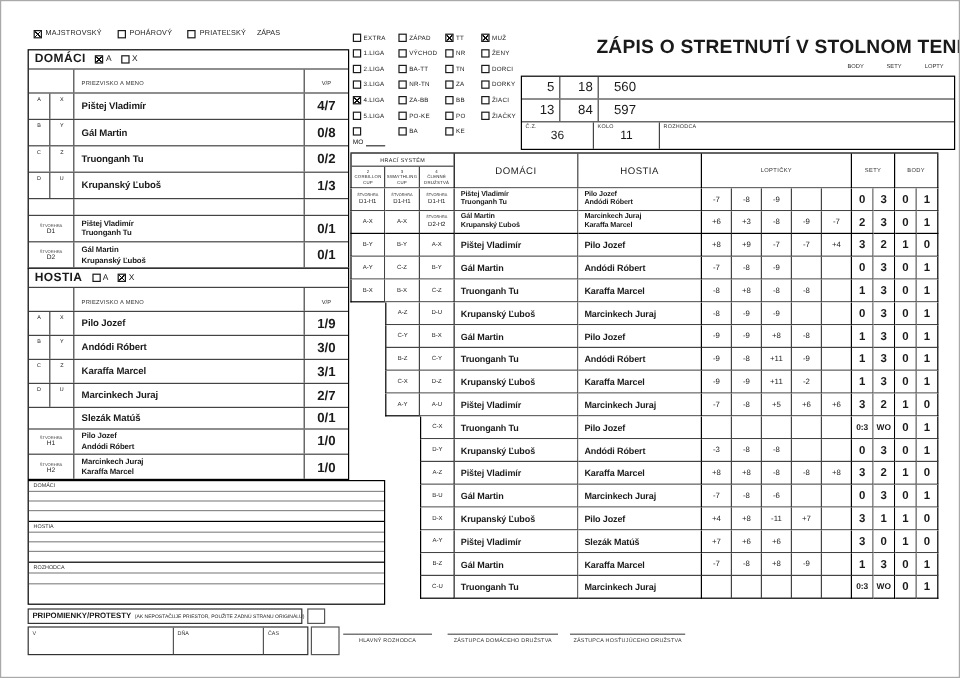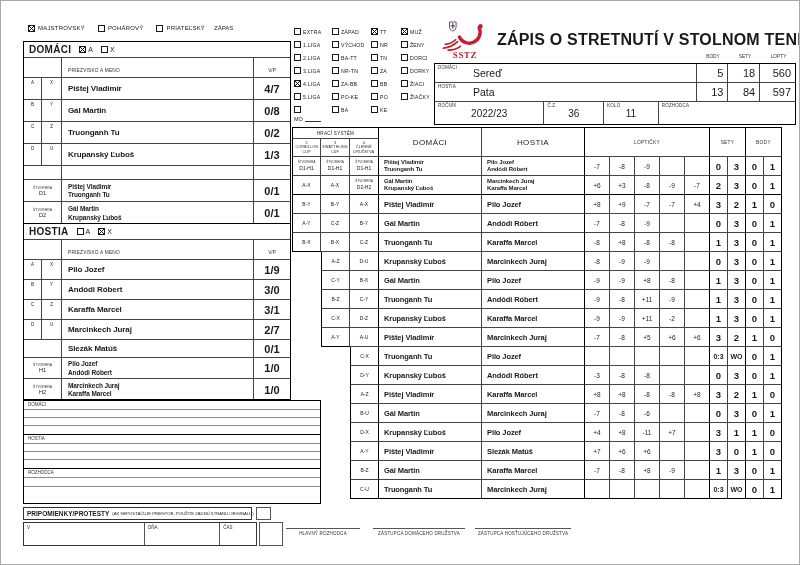--- a/index.html
+++ b/index.html
@@ -437,64 +437,42 @@
           <span class="cb"></span>
           <span class="lg-lab">ŽIAČKY</span>
         </div>
       </div>
     </div>
   <div id="mo-row">
     <span id="mo-label">MO</span>
     <span id="mo-line"></span>
   </div>
 
-  <div id="logo">
-    <svg width="48" height="30" viewBox="0 0 50 32">
-      <path d="M40 7 a11.5 11.5 0 1 1 -21 10" fill="none" stroke="#c41e2f" stroke-width="3.6" stroke-linecap="round"></path>
-      <circle cx="41.5" cy="5.5" r="2.4" fill="#c41e2f"></circle>
-      <path d="M2 29 q9 -1 15 -7 M4 25 q7 -1 11 -5 M7 31 q8 0 13 -4" fill="none" stroke="#c41e2f" stroke-width="1.8" stroke-linecap="round"></path>
-      <path d="M8.5 1 h7 v5.5 q0 3.2 -3.5 4.3 q-3.5 -1.1 -3.5 -4.3 z" fill="#fff" stroke="#9b1b2e" stroke-width="0.9"></path>
-      <path d="M9.8 5.2 h4.4 M12 2.2 v6" stroke="#24509e" stroke-width="1.2" fill="none"></path>
-    </svg>
-    <div class="sstz-text">SSTZ</div>
-  </div>
 
   <div id="title">ZÁPIS O STRETNUTÍ V STOLNOM TENISE</div>
 
   <div id="score-labels">
     <div class="sc-spacer"></div>
     <div class="sc-lab" style="width:32px">BODY</div>
     <div class="sc-lab" style="width:32px">SETY</div>
     <div class="sc-lab" style="width:35px">LOPTY</div>
   </div>
 
   <div id="teams">
     <div class="tt-row">
-      <div class="tt-name">
-        <span class="tt-tl">DOMÁCI</span>
-        <span>Sereď</span>
-      </div>
       <div class="tt-val">5</div>
       <div class="tt-val">18</div>
       <div class="tt-val last">560</div>
     </div>
     <div class="tt-row">
-      <div class="tt-name">
-        <span class="tt-tl">HOSTIA</span>
-        <span>Pata</span>
-      </div>
       <div class="tt-val">13</div>
       <div class="tt-val">84</div>
       <div class="tt-val last">597</div>
     </div>
     <div class="tt-meta">
-      <div class="tm-cell" style="width:110px">
-        <span class="tt-tl">ROČNÍK</span>
-        <span>2022/23</span>
-      </div>
       <div class="tm-cell" style="width:60px">
         <span class="tt-tl">Č.Z.</span>
         <span>36</span>
       </div>
       <div class="tm-cell" style="width:55px">
         <span class="tt-tl">KOLO</span>
         <span>11</span>
       </div>
       <div class="tm-cell last" style="width:137px">
         <span class="tt-tl">ROZHODCA</span>

